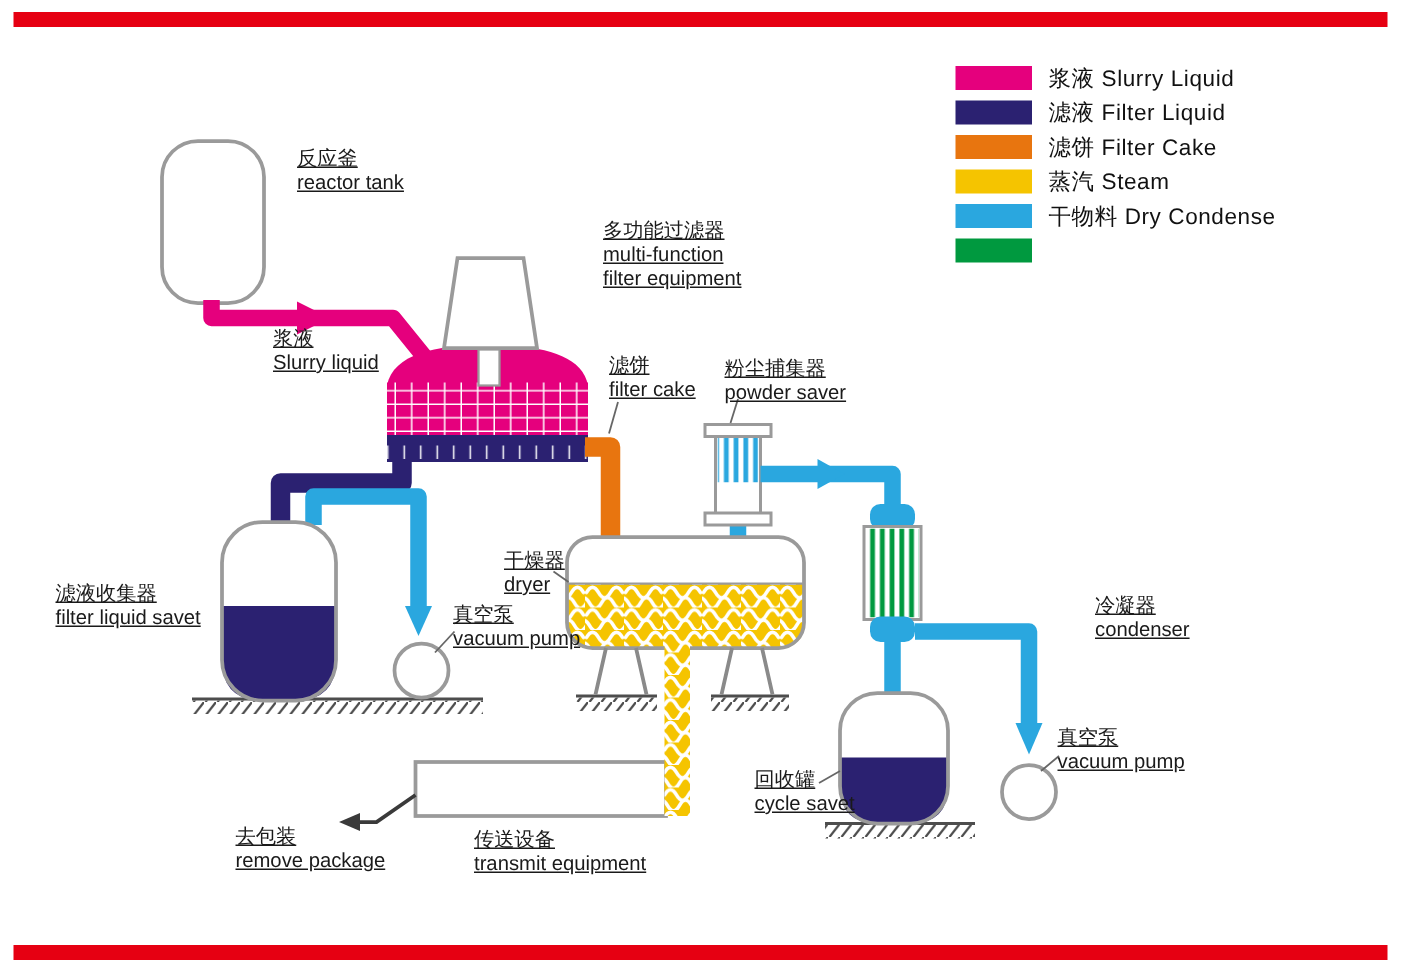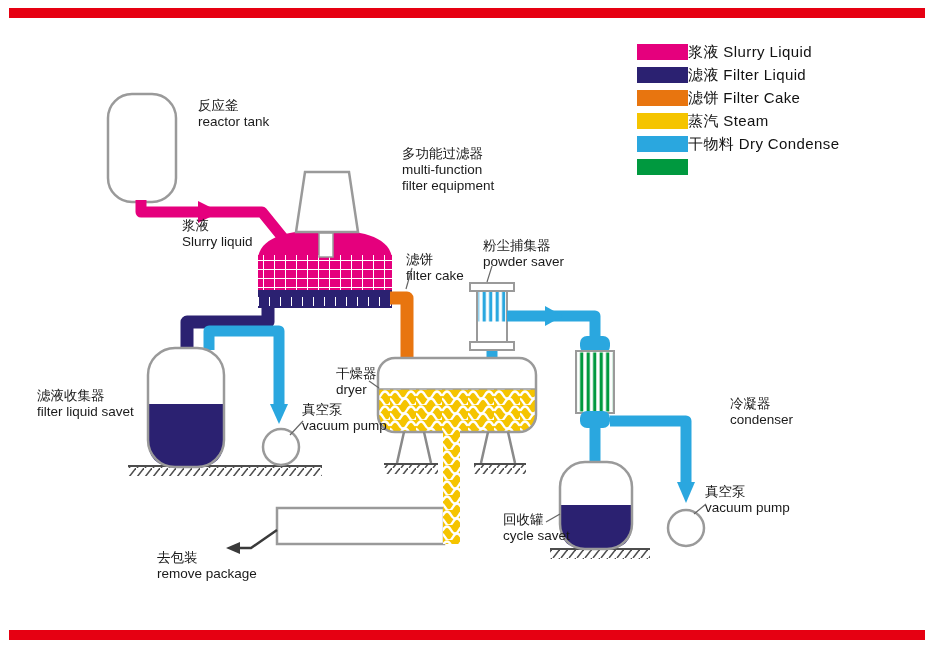--- a/index.html
+++ b/index.html
@@ -5,24 +5,24 @@
   * { margin:0; padding:0; box-sizing:border-box; }
   html,body { background:#ffffff; }
   body { font-family:"Liberation Sans","DejaVu Sans",sans-serif; }
   #stage { position:relative; width:934px; height:648px; background:#fff; overflow:hidden; }
   .bar { position:absolute; left:9px; right:9px; height:10px; background:#e60012; }
   #bar-top { top:8px; }
   #bar-bottom { top:630px; }
   #legend { position:absolute; left:637px; top:44px; }
   .legend-row { display:flex; align-items:center; margin-bottom:7px; height:16px; }
   .legend-swatch { width:51px; height:16px; flex:0 0 51px; }
-  .legend-label { margin-left:0; font-size:15px; color:#111; letter-spacing:0.4px; white-space:nowrap;text-align:center; }
+  .legend-label { margin-left:11px; font-size:15px; color:#111; letter-spacing:0.4px; white-space:nowrap;text-align:center; }
   #diagram { position:absolute; left:0; top:0; }
   .lbl { position:absolute; font-size:13.5px; color:#1a1a1a; line-height:1.18; white-space:nowrap; }
-  .lbl span { display:block; }
+  .lbl span { display:block;text-decoration:underline; }
 </style>
 </head>
 <body>
 
 <div id="stage">
 
   <div class="bar" id="bar-top"></div>
   <div class="bar" id="bar-bottom"></div>
 
   <svg id="diagram" width="934" height="648" viewBox="0 0 934 648">
@@ -188,21 +188,21 @@
     <span>浆液</span>
     <span>Slurry liquid</span>
   </div>
 
   <div class="lbl" style="left:402px;top:146px">
     <span>多功能过滤器</span>
     <span>multi-function</span>
     <span>filter equipment</span>
   </div>
 
-  <div class="lbl" style="left:406px;top:252px">
+  <div class="lbl" style="left:406px;top:236px">
     <span>滤饼</span>
     <span>filter cake</span>
   </div>
 
   <div class="lbl" style="left:483px;top:238px">
     <span>粉尘捕集器</span>
     <span>powder saver</span>
   </div>
 
   <div class="lbl" style="left:336px;top:366px">
@@ -233,14 +233,18 @@
   <div class="lbl" style="left:705px;top:484px">
     <span>真空泵</span>
     <span>vacuum pump</span>
   </div>
 
   <div class="lbl" style="left:157px;top:550px">
     <span>去包装</span>
     <span>remove package</span>
   </div>
 
+  <div class="lbl" style="left:316px;top:552px">
+    <span>传送设备</span>
+    <span>transmit equipment</span>
+  </div>
 
 </div>
 
 </body></html>

